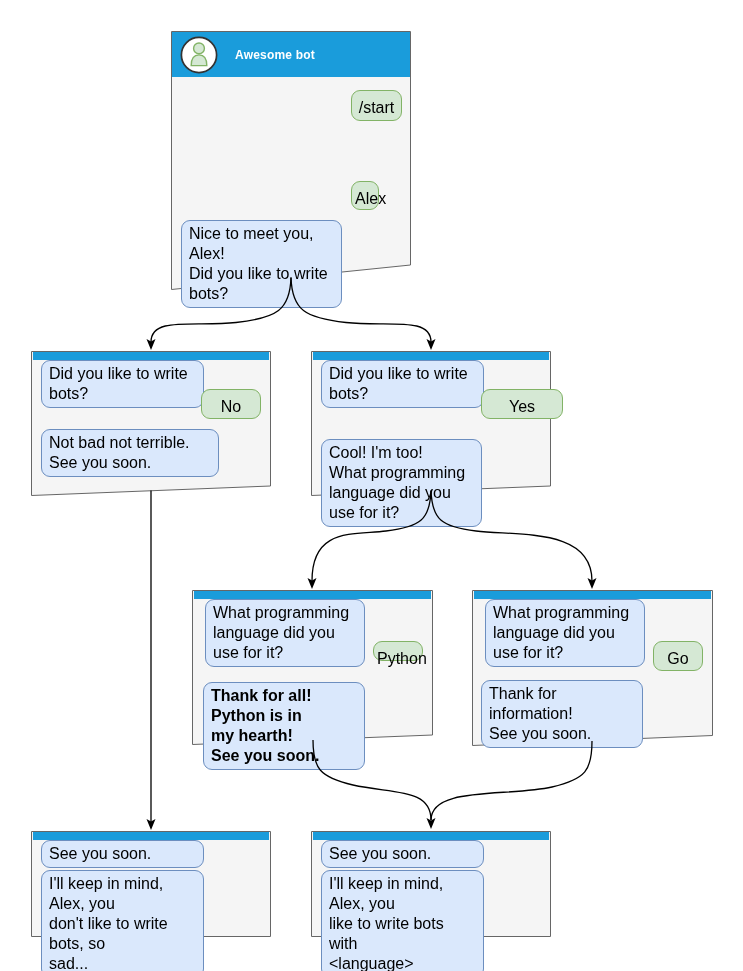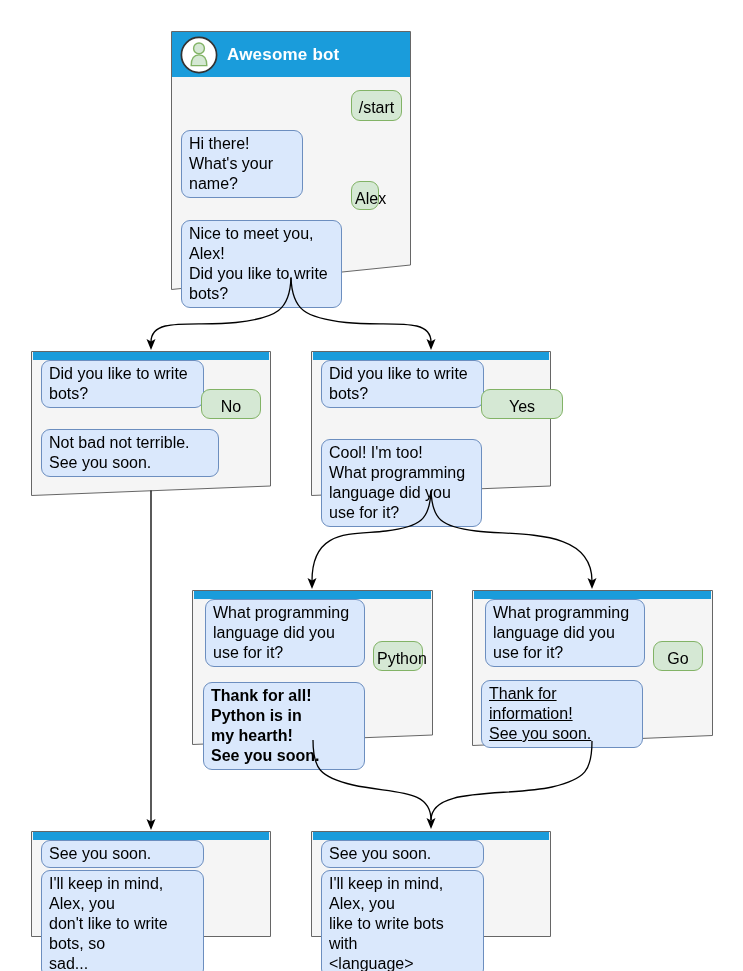--- a/index.html
+++ b/index.html
@@ -8,21 +8,21 @@
 
   .window{position:absolute;}
   .frame{position:absolute;left:0;top:0;display:block;}
   .frame polygon{fill:var(--window-bg,#f5f5f5);stroke:var(--window-border,#666);stroke-width:1;}
 
   .titlebar{position:absolute;background:var(--header-blue,#1a9cdb);}
   .titlebar.big{left:1px;right:1px;top:1px;height:45px;display:flex;align-items:center;}
   .titlebar.thin{left:2px;right:2px;top:1px;height:8px;}
 
   .avatar{width:38px;height:38px;margin-left:8px;flex:0 0 auto;}
-  .window-title{margin-left:9px;color:var(--title-text,#fff);font-weight:bold;font-size:17px;letter-spacing:.2px;}
+  .window-title{margin-left:17px;color:var(--title-text,#fff);font-weight:bold;font-size:12px;letter-spacing:.2px;}
 
   .bubble{position:absolute;font-size:16px;line-height:1.25;border-radius:9px;
           box-sizing:border-box;white-space:pre-line;}
   .bubble.bot{background:var(--bot-bubble-bg,#dae8fc);border:1px solid var(--bot-bubble-border,#6c8ebf);
               padding:3px 7px;text-align:left;}
   .bubble.user{background:var(--user-bubble-bg,#d5e8d4);border:1px solid var(--user-bubble-border,#82b366);
                padding:7px 3px 5px;text-align:center;}
 
   #edges{position:absolute;left:0;top:0;pointer-events:none;}
   #edges .line{fill:none;stroke:var(--edge-color,#000);stroke-width:1.3;}
@@ -39,22 +39,20 @@
     </svg>
     <div class="titlebar big">
       <svg class="avatar" viewBox="0 0 38 38">
         <circle cx="19" cy="19" r="17.6" style="fill:#ffffff;stroke:#333333;stroke-width:1.7"></circle>
         <circle cx="19" cy="12.4" r="5.4" style="fill:var(--user-bubble-bg,#d5e8d4);stroke:var(--user-bubble-border,#82b366);stroke-width:1.4"></circle>
         <path d="M11.2,29.6 C11.2,22.4 13.6,18.9 19,18.9 C24.4,18.9 26.8,22.4 26.8,29.6 Z" style="fill:var(--user-bubble-bg,#d5e8d4);stroke:var(--user-bubble-border,#82b366);stroke-width:1.4"></path>
       </svg>
       <span class="window-title">Awesome bot</span>
     </div>
     <div class="bubble user" style="left:180px;top:59px;width:51px;height:31px;">/start</div>
-    <div class="bubble bot" style="left:10px;top:99px;width:122px;">Hi there!
-What's your name?</div>
     <div class="bubble user" style="left:180px;top:150px;width:28px;height:29px;">Alex</div>
     <div class="bubble bot" style="left:10px;top:189px;width:161px;">Nice to meet you, Alex!
 Did you like to write bots?</div>
   </div>
 
   <div class="window" style="left:31px;top:351px;width:240px;height:145px;">
     <svg class="frame" width="240" height="145" viewBox="0 0 240 145">
       <polygon points="0.5,0.5 239.5,0.5 239.5,135 0.5,144.5"></polygon>
     </svg>
     <div class="titlebar thin"></div>
@@ -76,35 +74,35 @@
 language did you use for it?</div>
   </div>
 
   <div class="window" style="left:192px;top:590px;width:241px;height:155px;">
     <svg class="frame" width="241" height="155" viewBox="0 0 241 155">
       <polygon points="0.5,0.5 240.5,0.5 240.5,145 0.5,154.5"></polygon>
     </svg>
     <div class="titlebar thin"></div>
     <div class="bubble bot" style="left:13px;top:9px;width:160px;">What programming
 language did you use for it?</div>
-    <div class="bubble user" style="left:181px;top:51px;width:50px;height:30px;">Python</div>
+    <div class="bubble user" style="left:181px;top:51px;width:50px;height:20px;">Python</div>
     <div class="bubble bot" style="left:11px;top:92px;width:162px;font-weight:bold;">Thank for all! Python is in
 my hearth!
 See you soon.</div>
   </div>
 
   <div class="window" style="left:472px;top:590px;width:241px;height:156px;">
     <svg class="frame" width="241" height="156" viewBox="0 0 241 156">
       <polygon points="0.5,0.5 240.5,0.5 240.5,145.5 0.5,155.5"></polygon>
     </svg>
     <div class="titlebar thin"></div>
     <div class="bubble bot" style="left:13px;top:9px;width:160px;">What programming
 language did you use for it?</div>
     <div class="bubble user" style="left:181px;top:51px;width:50px;height:30px;">Go</div>
-    <div class="bubble bot" style="left:9px;top:90px;width:162px;text-decoration:underline;">Thank for information!
+    <div class="bubble bot" style="left:9px;top:90px;width:162px;">Thank for information!
 See you soon.</div>
   </div>
 
   <div class="window" style="left:31px;top:831px;width:240px;height:106px;">
     <svg class="frame" width="240" height="106" viewBox="0 0 240 106">
       <polygon points="0.5,0.5 239.5,0.5 239.5,105.5 0.5,105.5"></polygon>
     </svg>
     <div class="titlebar thin"></div>
     <div class="bubble bot" style="left:10px;top:9px;width:163px;">See you soon.</div>
     <div class="bubble bot" style="left:10px;top:39px;width:163px;">I'll keep in mind, Alex, you

